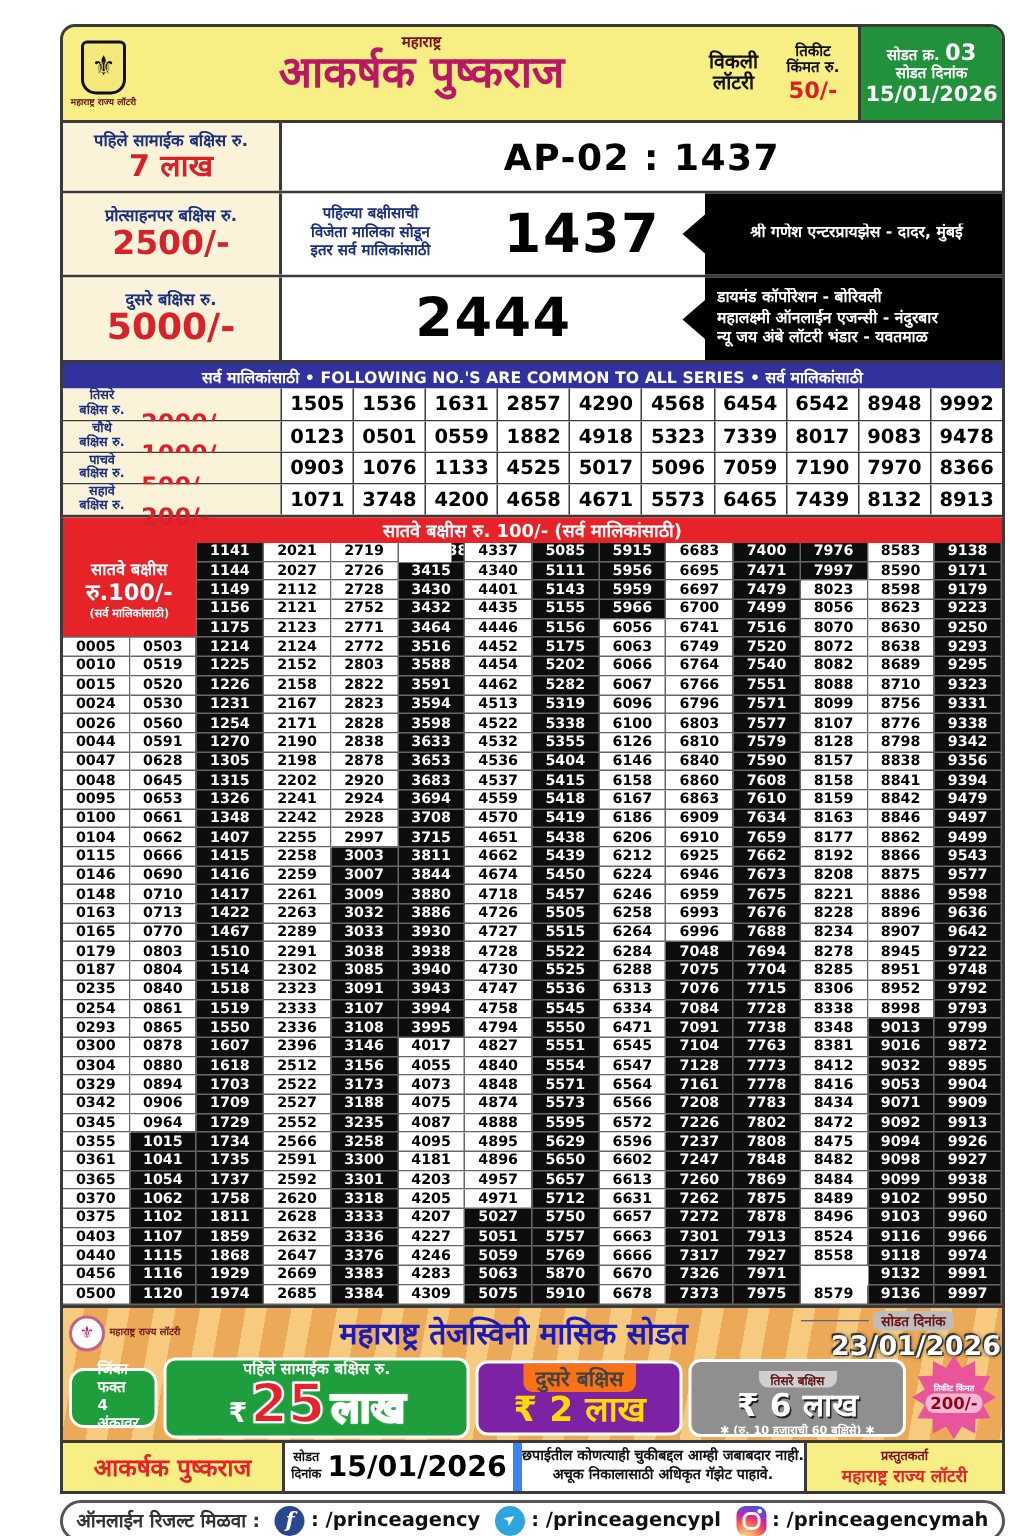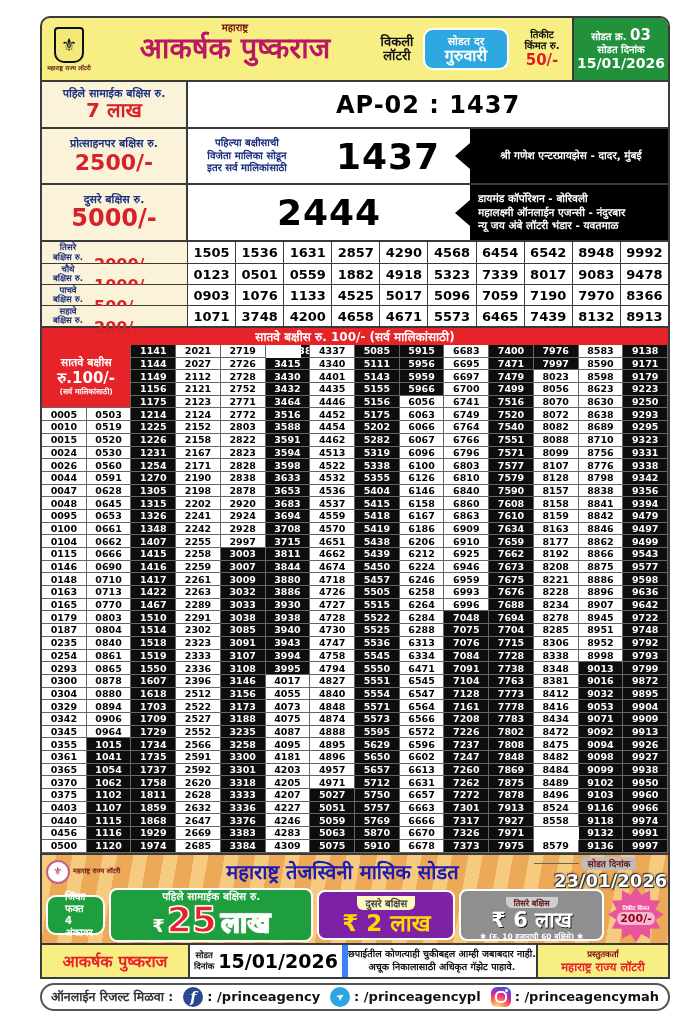--- a/index.html
+++ b/index.html
@@ -107,21 +107,21 @@
              display:flex; flex-direction:column; align-items:center; justify-content:center; font-size:10px; font-weight:800; line-height:1.2;padding-left:17px; }
   .gbox { width:232px; height:54px; background:#1f9e3d; border:2px solid #fff; border-radius:8px; text-align:center; overflow:hidden;}
   .gbox .gh { font-size:10.5px; font-weight:800; color:#fff; line-height:1.2; }
   .gbox .gv { display:flex; align-items:baseline; justify-content:center; line-height:1; }
   .gbox .gv .ru { font-size:18px; font-weight:800; color:#fff; margin-right:2px; }
   .gbox .gv .amt { font-size:36px; font-weight:900; color:#e8212b; -webkit-text-stroke:1.5px #fff;
                    text-shadow:0 0 2px #fff; }
   .gbox .gv .unit { font-size:28px; font-weight:900; color:#e8212b; -webkit-text-stroke:1.5px #fff;
                     text-shadow:0 0 2px #fff; margin-left:4px; }
   .pbox { width:156px; height:50px; background:#7d22a5; border:2px solid #fff; border-radius:8px; text-align:center; overflow:hidden;}
-  .pbox .chip2 { display:inline-block; background:#fef9c3; color:#444; font-size:10px; font-weight:800;
+  .pbox .chip2 { display:inline-block; background:#f97316; color:#444; font-size:14px; font-weight:800;
                  border-radius:0 0 6px 6px; padding:0 8px; }
   .pbox .pv2 { font-size:23px; font-weight:900; color:#ffd900; line-height:1.05; }
   .grbox { width:164px; height:52px; background:#8f8f8f; border:2px solid #fff; border-radius:8px; text-align:center; overflow:hidden;}
   .grbox .chip2 { display:inline-block; background:#cfcfcf; color:#5a1010; font-size:8px; font-weight:800;
                   border-radius:0 0 6px 6px; padding:0 8px; }
   .grbox .gv3 { font-size:21px; font-weight:900; color:#fff; text-shadow:1px 1px 0 #222; line-height:1.0; }
   .grbox .gn3 { font-size:7.5px; font-weight:700; color:#fff; }
   .star { width:56px; height:56px; background:#e8559a; display:flex; flex-direction:column; align-items:center;
           justify-content:center; text-align:center; flex-shrink:0;
           clip-path:polygon(100% 50%,84.8% 59.3%,93.3% 75%,75.5% 75.5%,75% 93.3%,59.3% 84.8%,50% 100%,40.7% 84.8%,25% 93.3%,24.5% 75.5%,6.7% 75%,15.2% 59.3%,0% 50%,15.2% 40.7%,6.7% 25%,24.5% 24.5%,25% 6.7%,40.7% 15.2%,50% 0%,59.3% 15.2%,75% 6.7%,75.5% 24.5%,93.3% 25%,84.8% 40.7%); }
@@ -171,24 +171,20 @@
         <div class="crest-caption">महाराष्ट्र राज्य लॉटरी</div>
       </div>
       <div class="title-block">
         <div class="org-small">महाराष्ट्र</div>
         <div class="main-title">आकर्षक पुष्कराज</div>
       </div>
       <div class="weekly">
         <span>विकली</span>
         <span>लॉटरी</span>
       </div>
-      <div class="day-badge">
-        <div class="l1">सोडत दर</div>
-        <div class="l2">गुरुवारी</div>
-      </div>
       <div class="price-block">
         <div class="pl">तिकीट</div>
         <div class="pl">किंमत रु.</div>
         <div class="pv">50/-</div>
       </div>
       <div class="drawbox">
         <div class="dn"><span>सोडत क्र.</span>
           <b>03</b></div>
         <div class="dl">सोडत दिनांक</div>
         <div class="dd">15/01/2026</div>
@@ -225,20 +221,21 @@
         </div>
         <div class="bignum" style="font-size:36px;">2444</div>
         <div class="sellerbox">
             <div class="seller-line">डायमंड कॉर्पोरेशन - बोरिवली</div>
             <div class="seller-line">महालक्ष्मी ऑनलाईन एजन्सी - नंदुरबार</div>
             <div class="seller-line">न्यू जय अंबे लॉटरी भंडार - यवतमाळ</div>
           </div>
       </div>
     </div>
 
+    <div class="navyband">सर्व मालिकांसाठी  •  FOLLOWING NO.'S ARE COMMON TO ALL SERIES  •  सर्व मालिकांसाठी</div>
 
     <div class="ctable">
       <div class="crow">
         <div class="clabel">
           <div class="cl">
               <div>तिसरे</div>
                <div>बक्षिस रु.</div>
             </div>
           <div class="ca">2000/-</div>
         </div>

